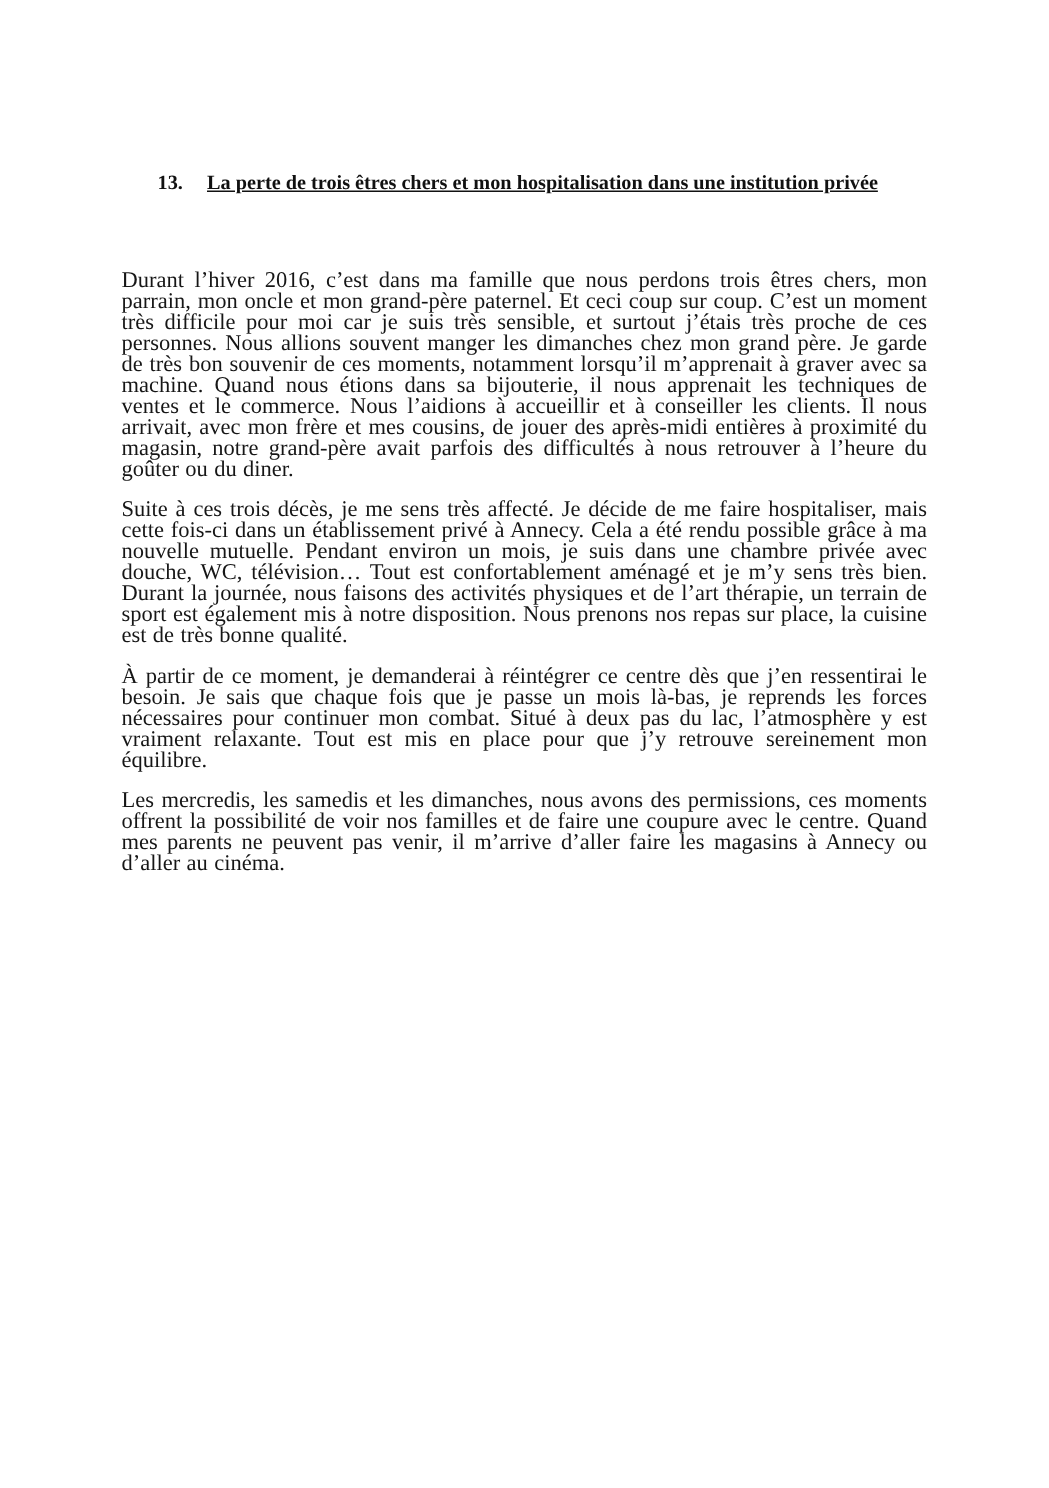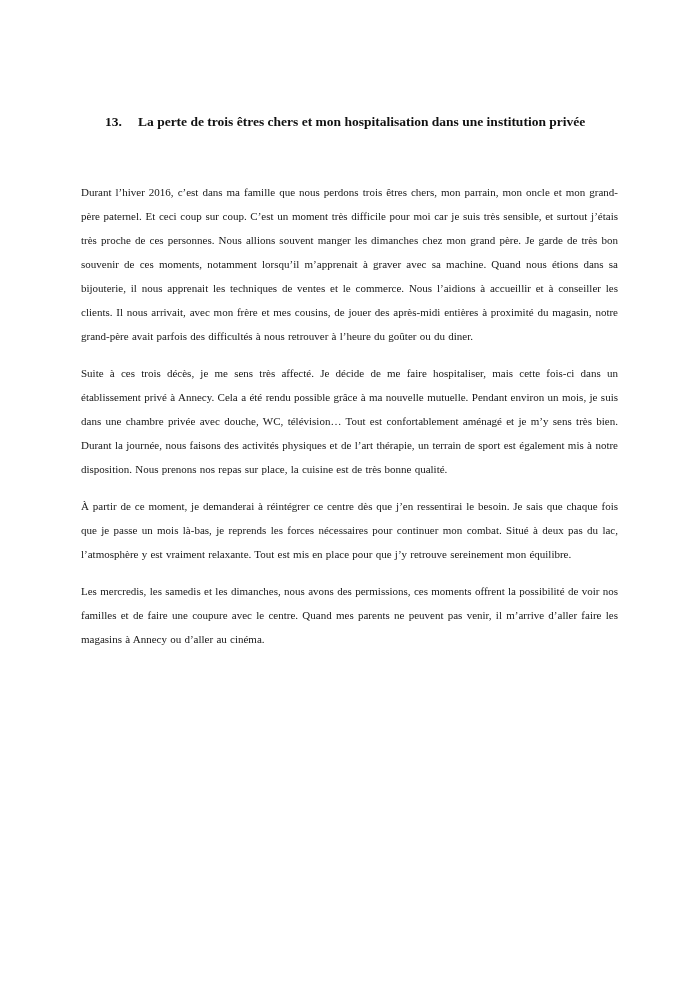--- a/index.html
+++ b/index.html
@@ -27,25 +27,26 @@
     font-weight: bold;
     line-height: 1.2;
     color: #111111;
   }
   .title-number {
     min-width: 33px;
     flex-shrink: 0;
   }
   .title-text {
     flex: 1;
+    text-decoration: underline;
   }
   .body-para {
     margin: 0 0 13px 0;
-    font-size: 11px;
-    line-height: 24px;
+    font-size: 15px;
+    line-height: 14px;
     text-align: justify;
     word-spacing: 0.5px;
   }
 </style>
 </head>
 <body>
 
 <div class="page">
   <h1 class="doc-title">
     <span class="title-number">13.</span>

